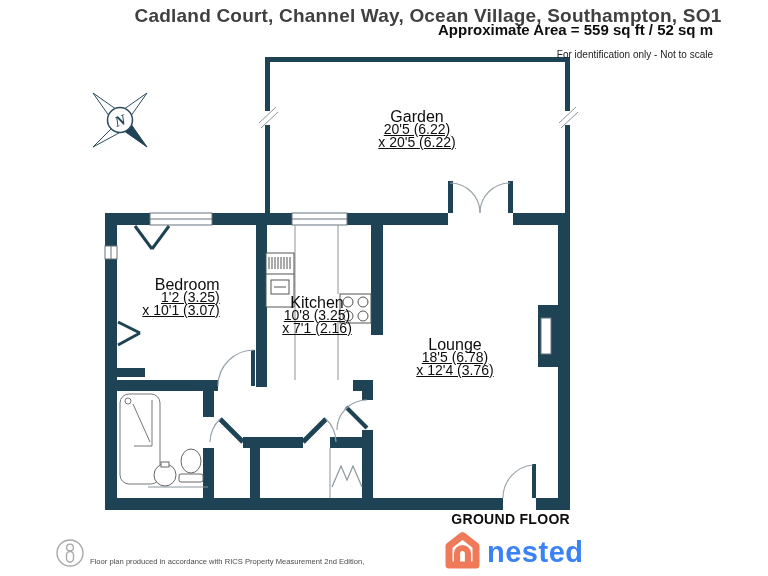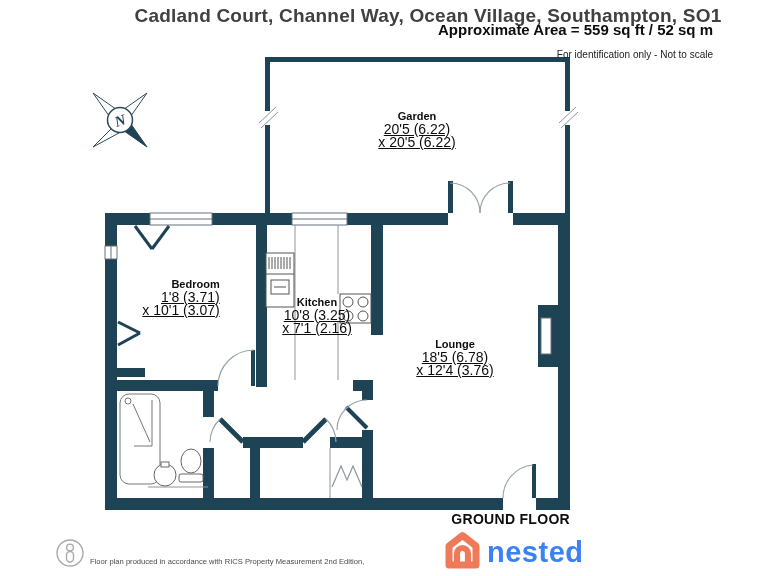--- a/index.html
+++ b/index.html
@@ -5,21 +5,21 @@
   html,body{margin:0;padding:0;background:#fff;}
   .page{position:relative;width:768px;height:576px;background:#fff;overflow:hidden;
         font-family:"Liberation Sans",sans-serif;color:#111;}
   .abs{position:absolute;}
   .title{top:5px;left:0;right:0;padding-left:88px;text-align:center;
          font-size:19px;font-weight:bold;color:#404040;letter-spacing:.2px;}
   .area-line{top:21px;right:55px;font-size:15px;font-weight:bold;color:#0d0d0d;}
   .note-line{top:49px;right:55px;font-size:10px;color:#222;}
   svg.plan{top:0;left:0;}
   .room-label{position:absolute;text-align:center;transform:translateX(-50%);color:#0d0d0d;}
-  .room-name{font-size:11px;font-weight:bold;line-height:13px;}
+  .room-name{font-size:16px;font-weight:normal;line-height:13px;}
   .room-dim{font-size:14px;line-height:12.5px;text-decoration:underline;}
   .ground-floor{top:511px;right:198px;font-size:14px;font-weight:bold;color:#0d0d0d;letter-spacing:.3px;}
   .footer-text{top:538px;left:90px;font-size:7.6px;line-height:9.4px;color:#4a4a4a;white-space:pre;}
   .brand-text{top:533px;left:487px;font-size:29px;line-height:38px;font-weight:600;
               color:#3b82f6;letter-spacing:.5px;}
 </style>
 </head>
 <body>
 
 <div class="page">
@@ -179,21 +179,21 @@
   <div class="abs area-line">Approximate Area = 559 sq ft / 52 sq m</div>
   <div class="abs note-line">For identification only - Not to scale</div>
 
   <div class="room-label" style="left:417px;top:110px;">
     <div class="room-name">Garden</div>
     <div class="room-dim">20'5 (6.22)</div>
     <div class="room-dim">x 20'5 (6.22)</div>
   </div>
   <div class="room-label" style="left:181px;top:278px;text-align:right;">
     <div class="room-name">Bedroom</div>
-    <div class="room-dim">1'8 (3.71)</div>
+    <div class="room-dim">1'2 (3.25)</div>
     <div class="room-dim">x 10'1 (3.07)</div>
   </div>
   <div class="room-label" style="left:317px;top:296px;">
     <div class="room-name">Kitchen</div>
     <div class="room-dim">10'8 (3.25)</div>
     <div class="room-dim">x 7'1 (2.16)</div>
   </div>
   <div class="room-label" style="left:455px;top:338px;">
     <div class="room-name">Lounge</div>
     <div class="room-dim">18'5 (6.78)</div>

